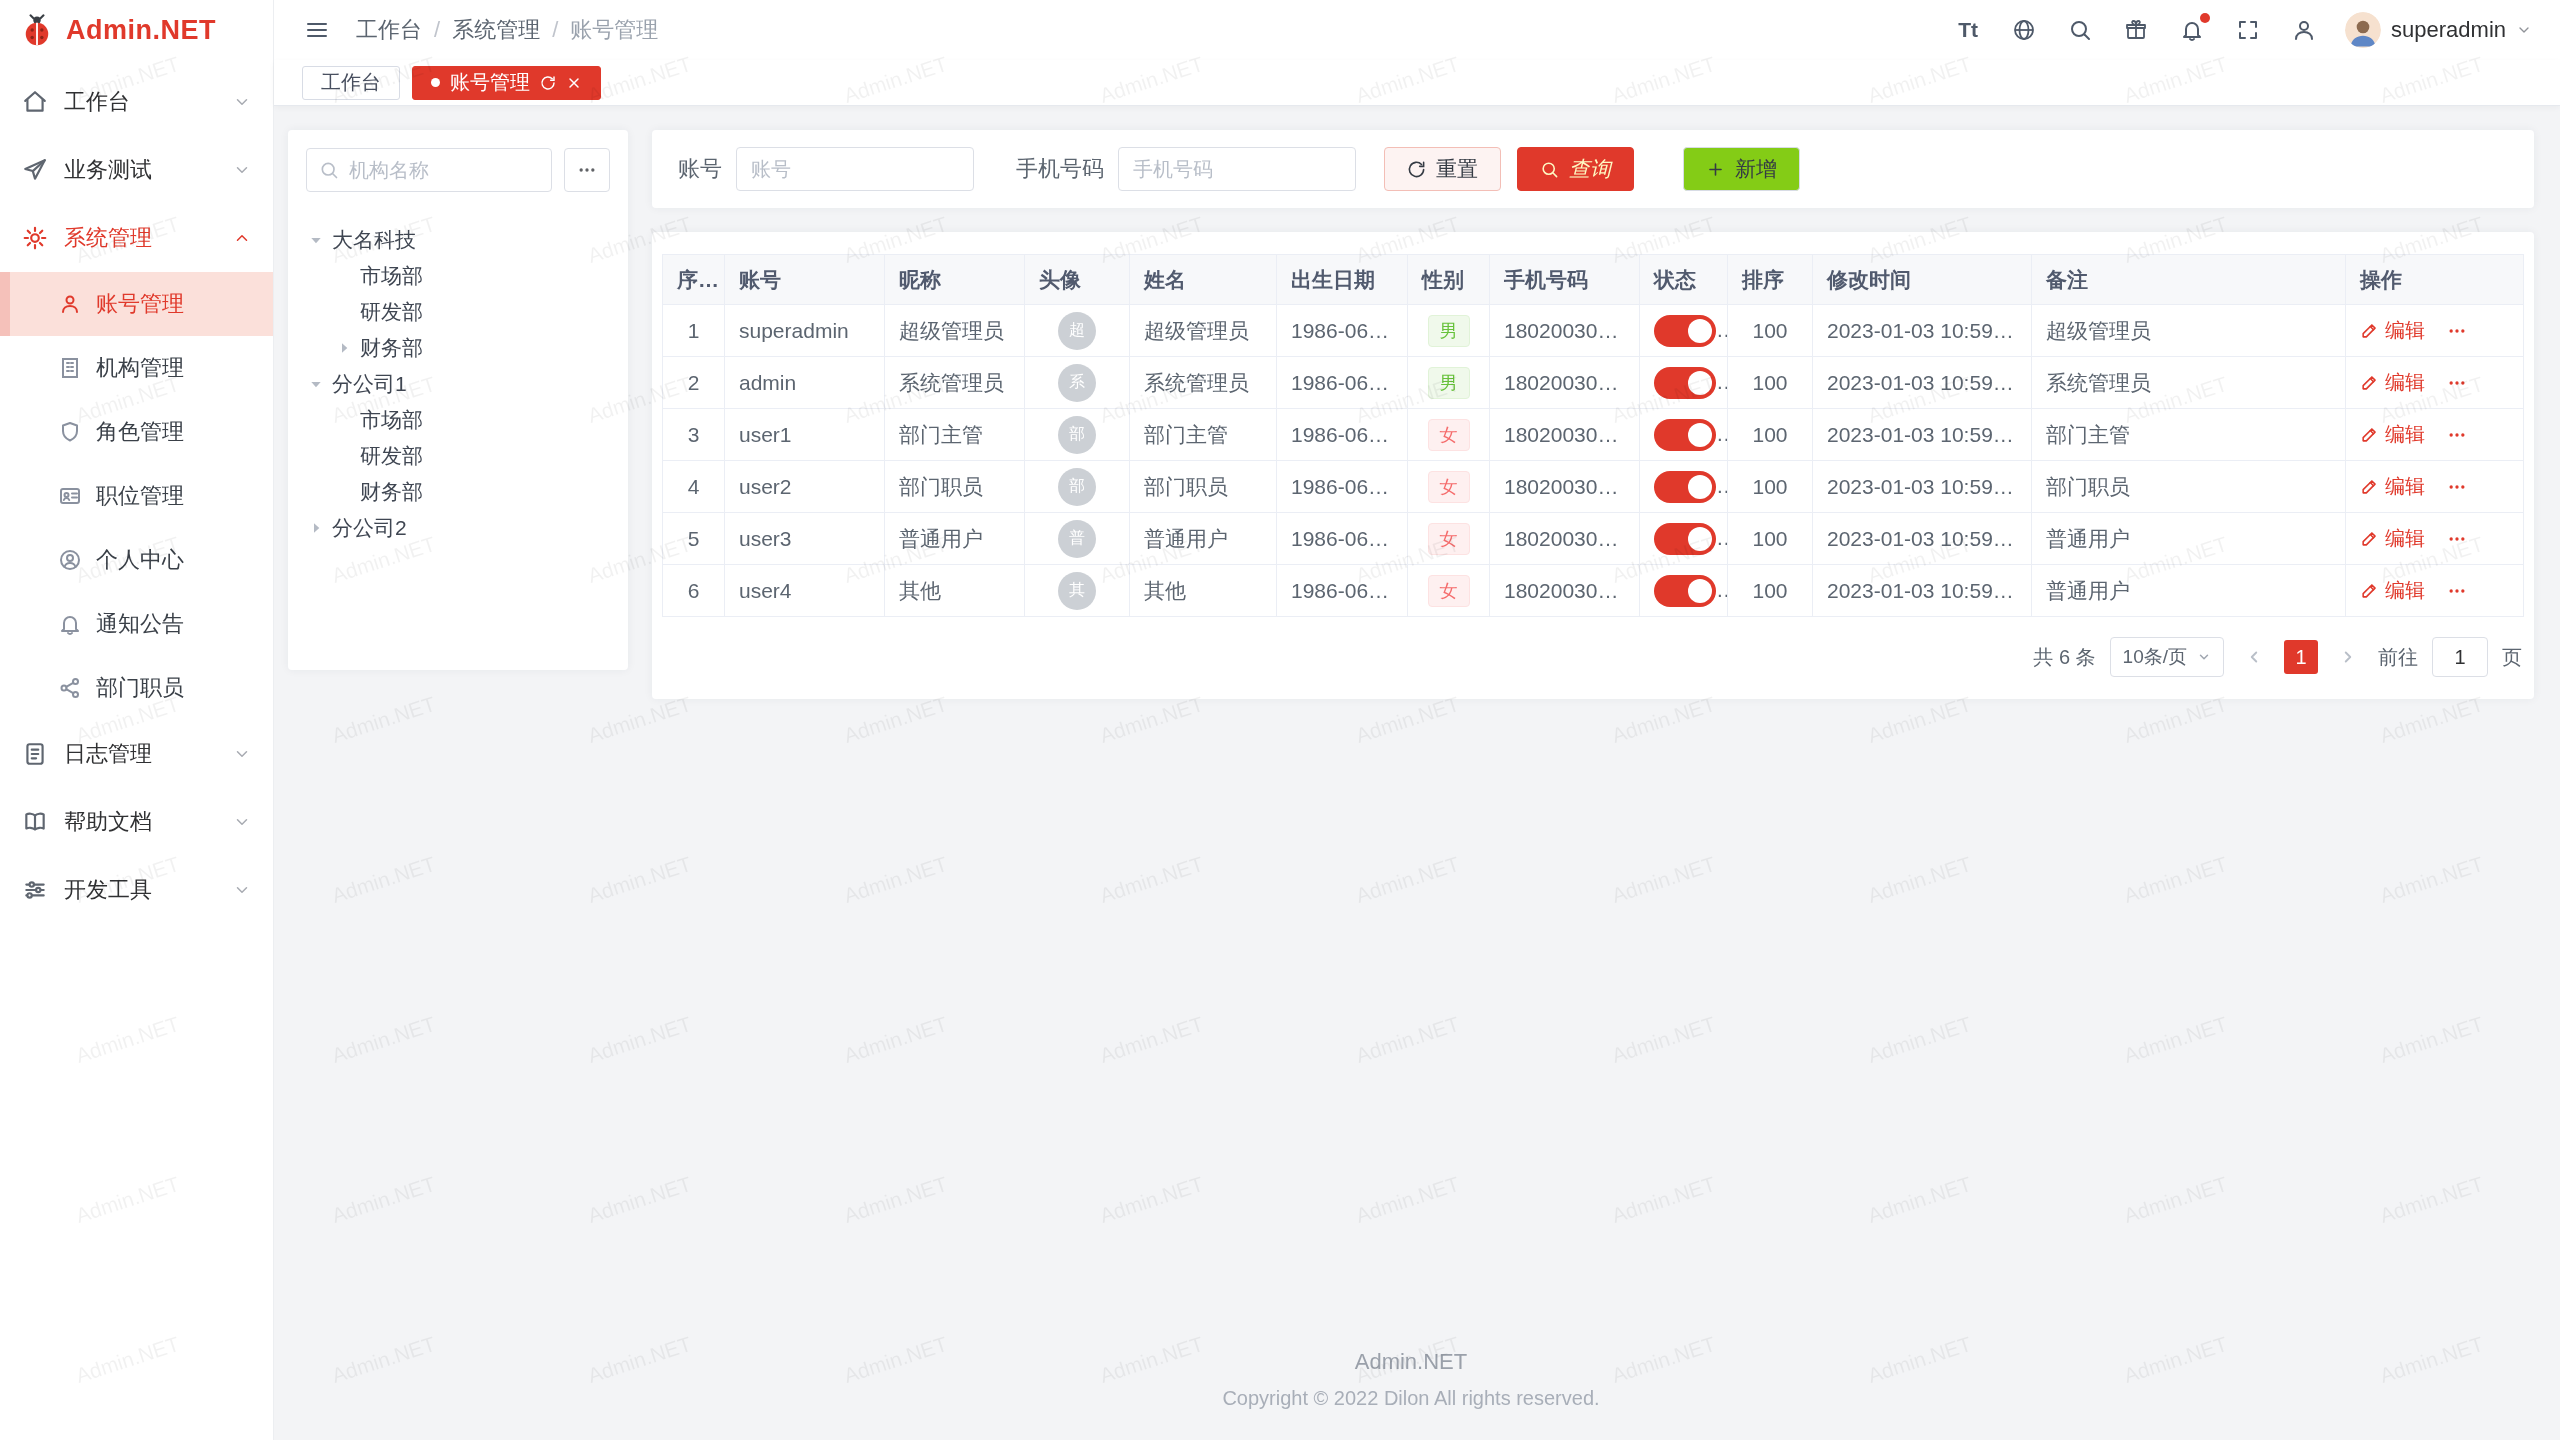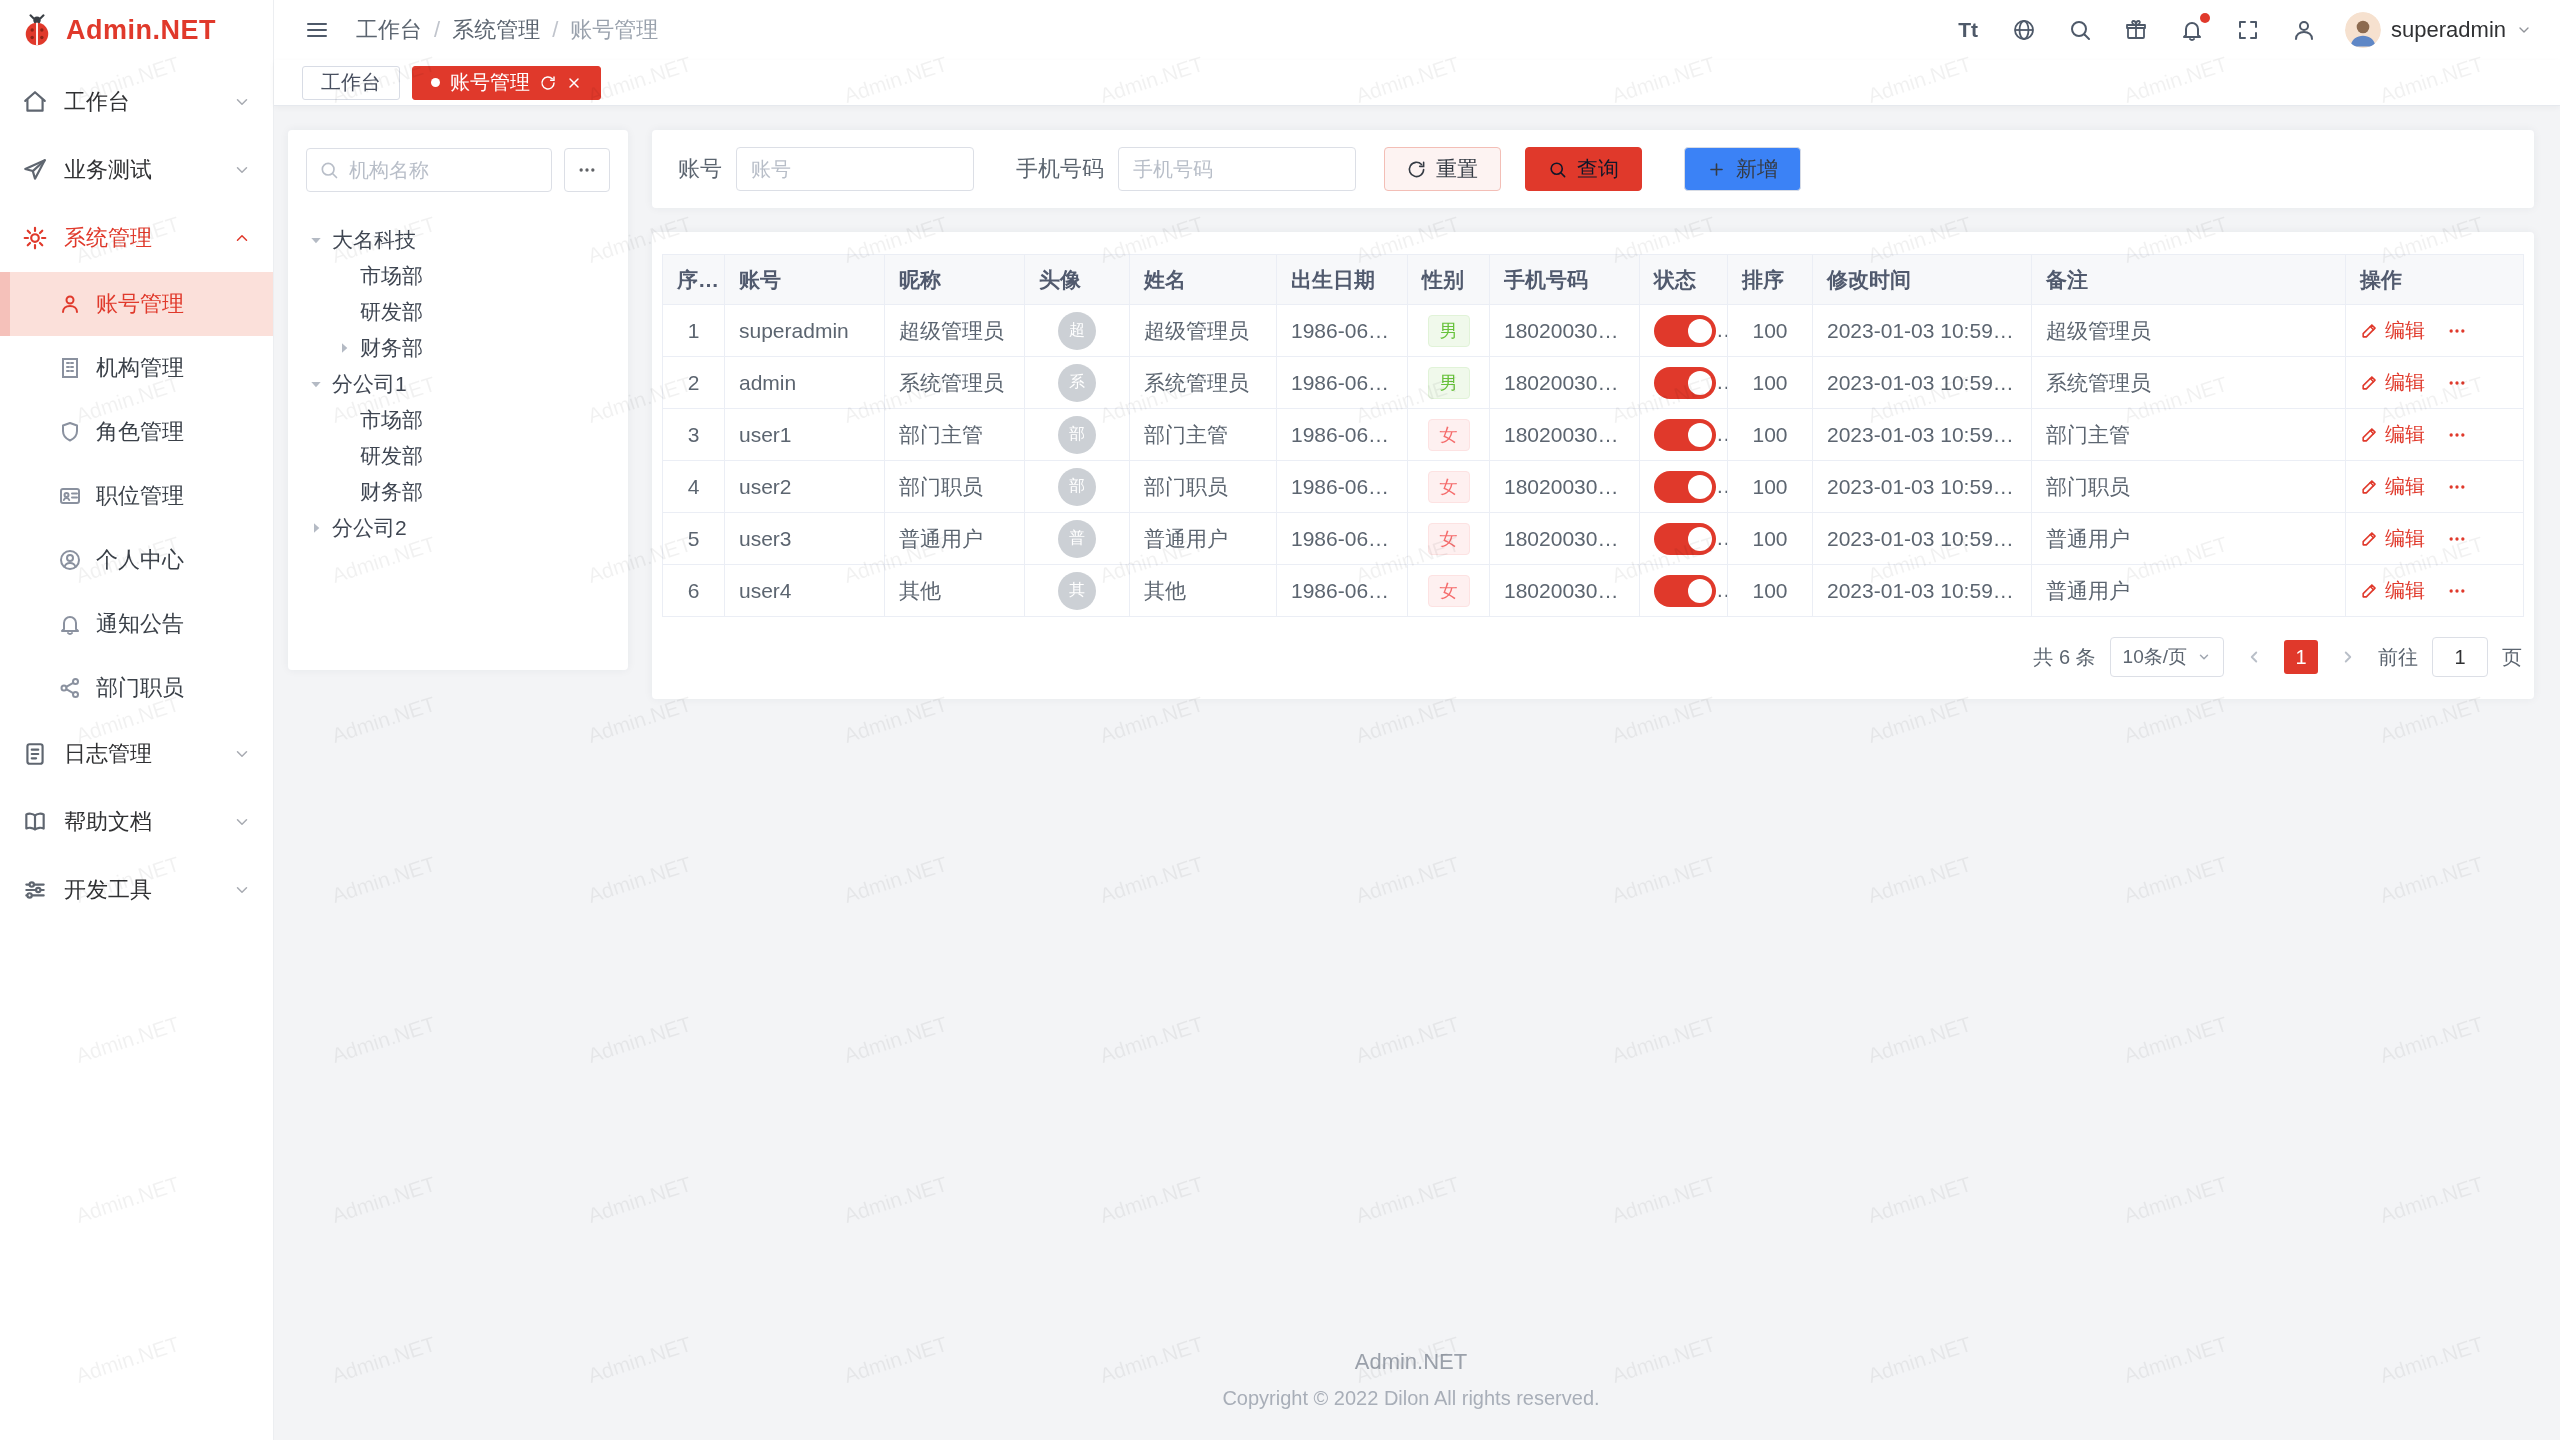--- a/index.html
+++ b/index.html
@@ -78,22 +78,22 @@
   .right-col { flex:1; min-width:0; display:flex; flex-direction:column; gap:24px; }
 
   .query-panel { height:78px; display:flex; align-items:center; padding:0 26px; gap:14px; }
   .q-label { font-size:22px; color:#5c6570; flex:none; }
   .q-input { width:238px; height:44px; border:1px solid #dcdfe6; border-radius:4px; padding:0 14px; font-size:20px; color:#303133; outline:none; flex:none; }
   .q-input::placeholder { color:#b8bec8; }
   .gap-lg { width:14px; flex:none; }
   .btn { height:44px; padding:0 22px; border-radius:4px; font-size:21px; display:inline-flex; align-items:center; gap:10px; cursor:pointer; border:1px solid transparent; flex:none; }
   .btn svg { width:19px; height:19px; }
   .btn-reset { background:#fdf3f2; border-color:#f3beb6; color:#353b44; margin-left:14px; }
-  .btn-search { background:#e0392b; border-color:#e0392b; color:#0f172a; margin-left:10px; }
-  .btn-add { background:#3b82f6; border-color:#d8dce5; color:#353b44; margin-left:28px; }
+  .btn-search { background:#e0392b; border-color:#e0392b; color:#fef9c3; margin-left:2px;font-style:italic; }
+  .btn-add { background:#84cc16; border-color:#d8dce5; color:#353b44; margin-left:35px; }
 
   .table-panel { padding:22px 10px 14px; }
   table { width:100%; border-collapse:collapse; table-layout:fixed; }
   th, td { border:1px solid #ebeef5; font-size:21px; padding:0 14px; overflow:hidden; white-space:nowrap; text-overflow:ellipsis; }
   th { background:#f7f8fa; color:#515a6e; font-weight:600; height:50px; text-align:left; }
   td { height:52px; color:#5c6570; }
   .c { text-align:center; }
   .avatar-sm { display:inline-flex; width:38px; height:38px; border-radius:50%; background:#ccd0d5; color:#fff; font-size:16px; align-items:center; justify-content:center; vertical-align:middle; }
   .badge { display:inline-block; padding:6px 11px; border-radius:4px; font-size:18px; line-height:1; }
   .badge[data-g="男"] { color:#67c23a; background:#f0f9eb; border:1px solid #e1f3d8; }

